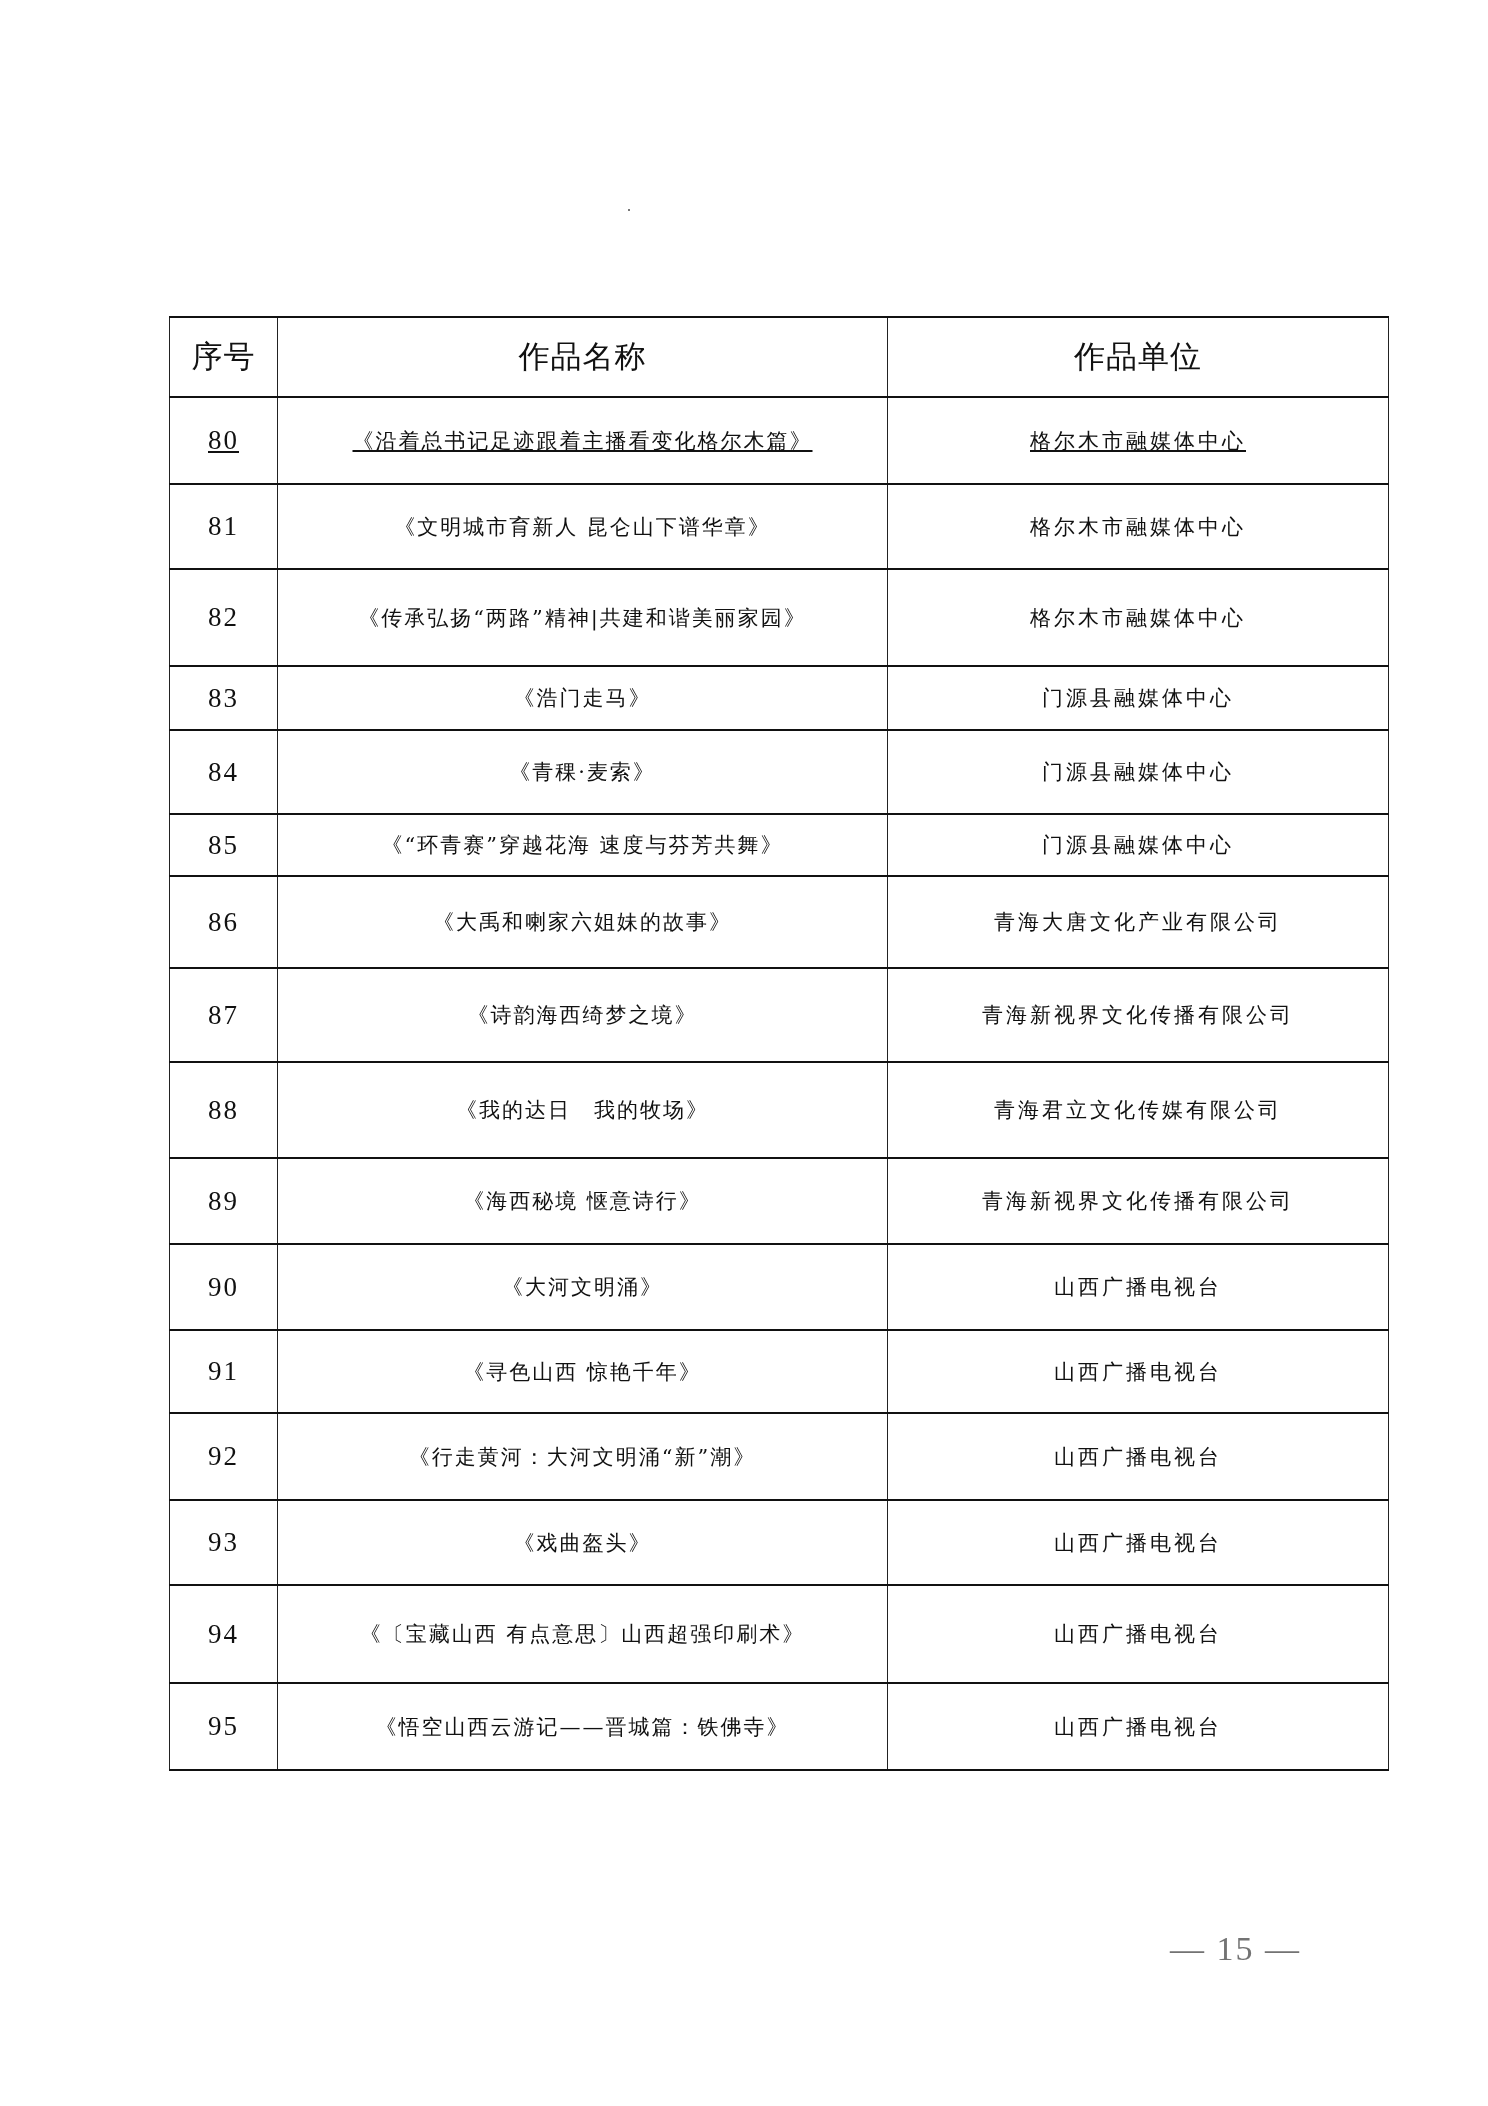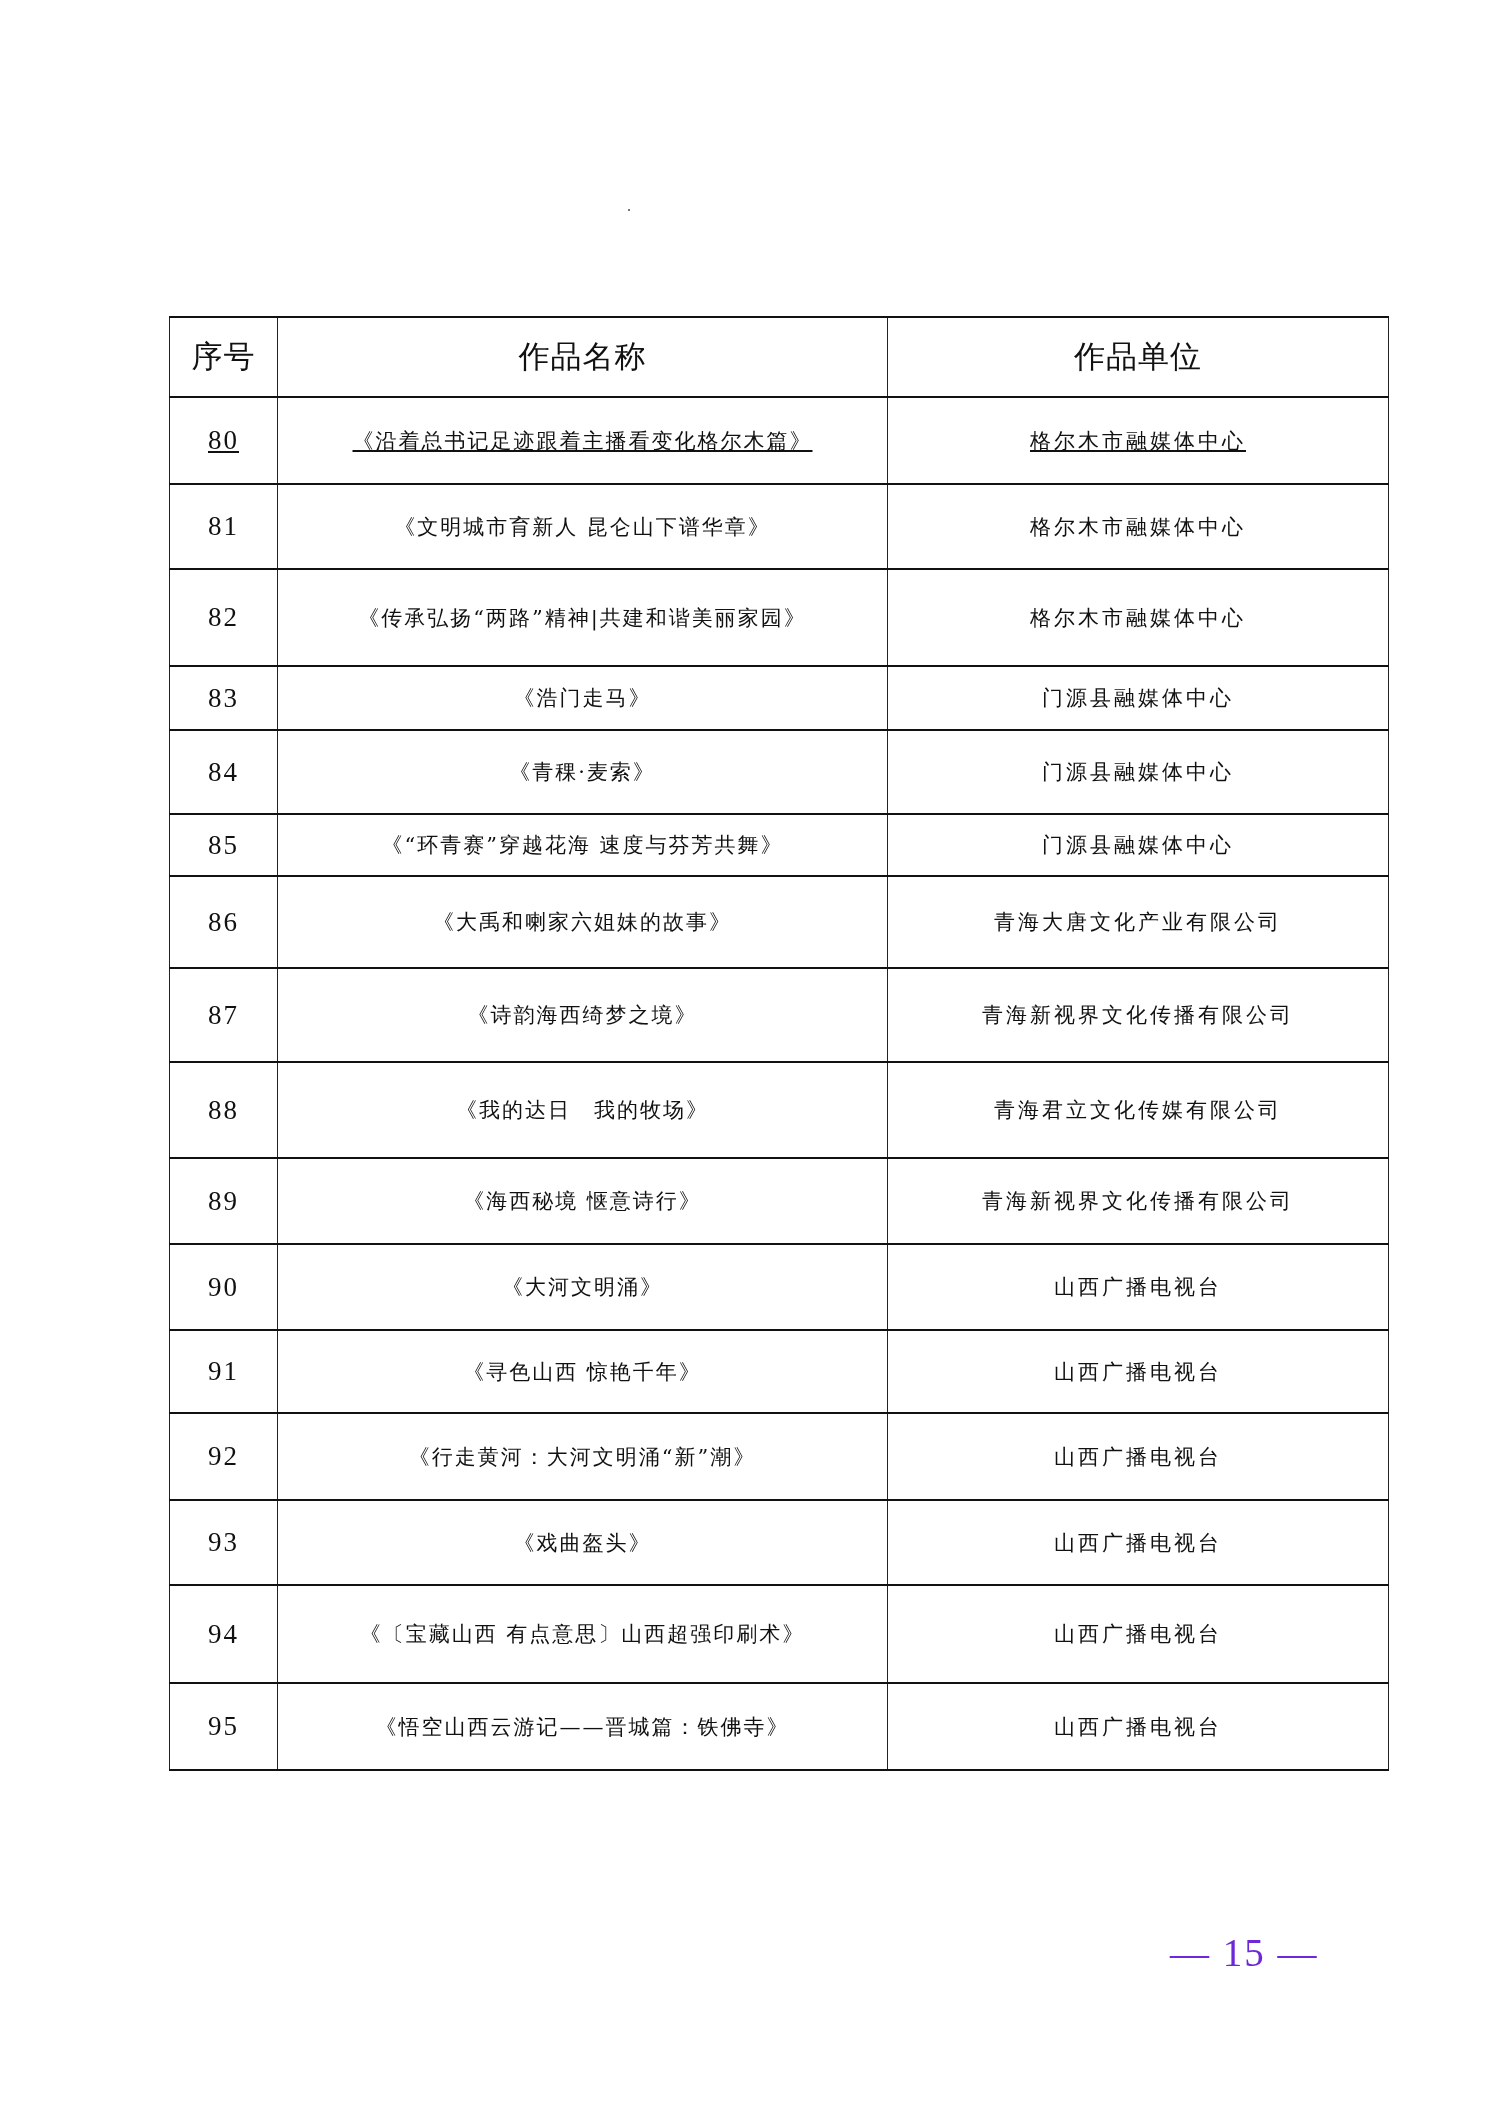--- a/index.html
+++ b/index.html
@@ -13,21 +13,21 @@
   table.list col.c3 { width:501px; }
   table.list th, table.list td { border-left:1.5px solid #222; border-right:1.5px solid #222;
                border-top:2.5px solid #111; border-bottom:2.5px solid #111;
                text-align:center; vertical-align:middle; padding:0; }
   table.list th { font-family:"DejaVu Sans","Liberation Sans",sans-serif; font-weight:normal;
                   font-size:31px; height:78px; letter-spacing:1px; }
   table.list td { font-size:21px; letter-spacing:3px; }
   table.list td.num { font-family:"Liberation Serif","DejaVu Serif",serif; font-size:27px; letter-spacing:2px; }
   table.list td.title { letter-spacing:2px; }
   .page-num { position:absolute; left:1170px; top:1930px; font-family:"Liberation Serif","DejaVu Serif",serif;
-              font-size:39px; color:#6d28d9; letter-spacing:2px; }
+              font-size:34px; color:#737373; letter-spacing:2px; }
 </style>
 </head>
 <body>
 
 <div class="dot"></div>
 
 <table class="list">
   <colgroup>
       <col class="c1">
       <col class="c2">

